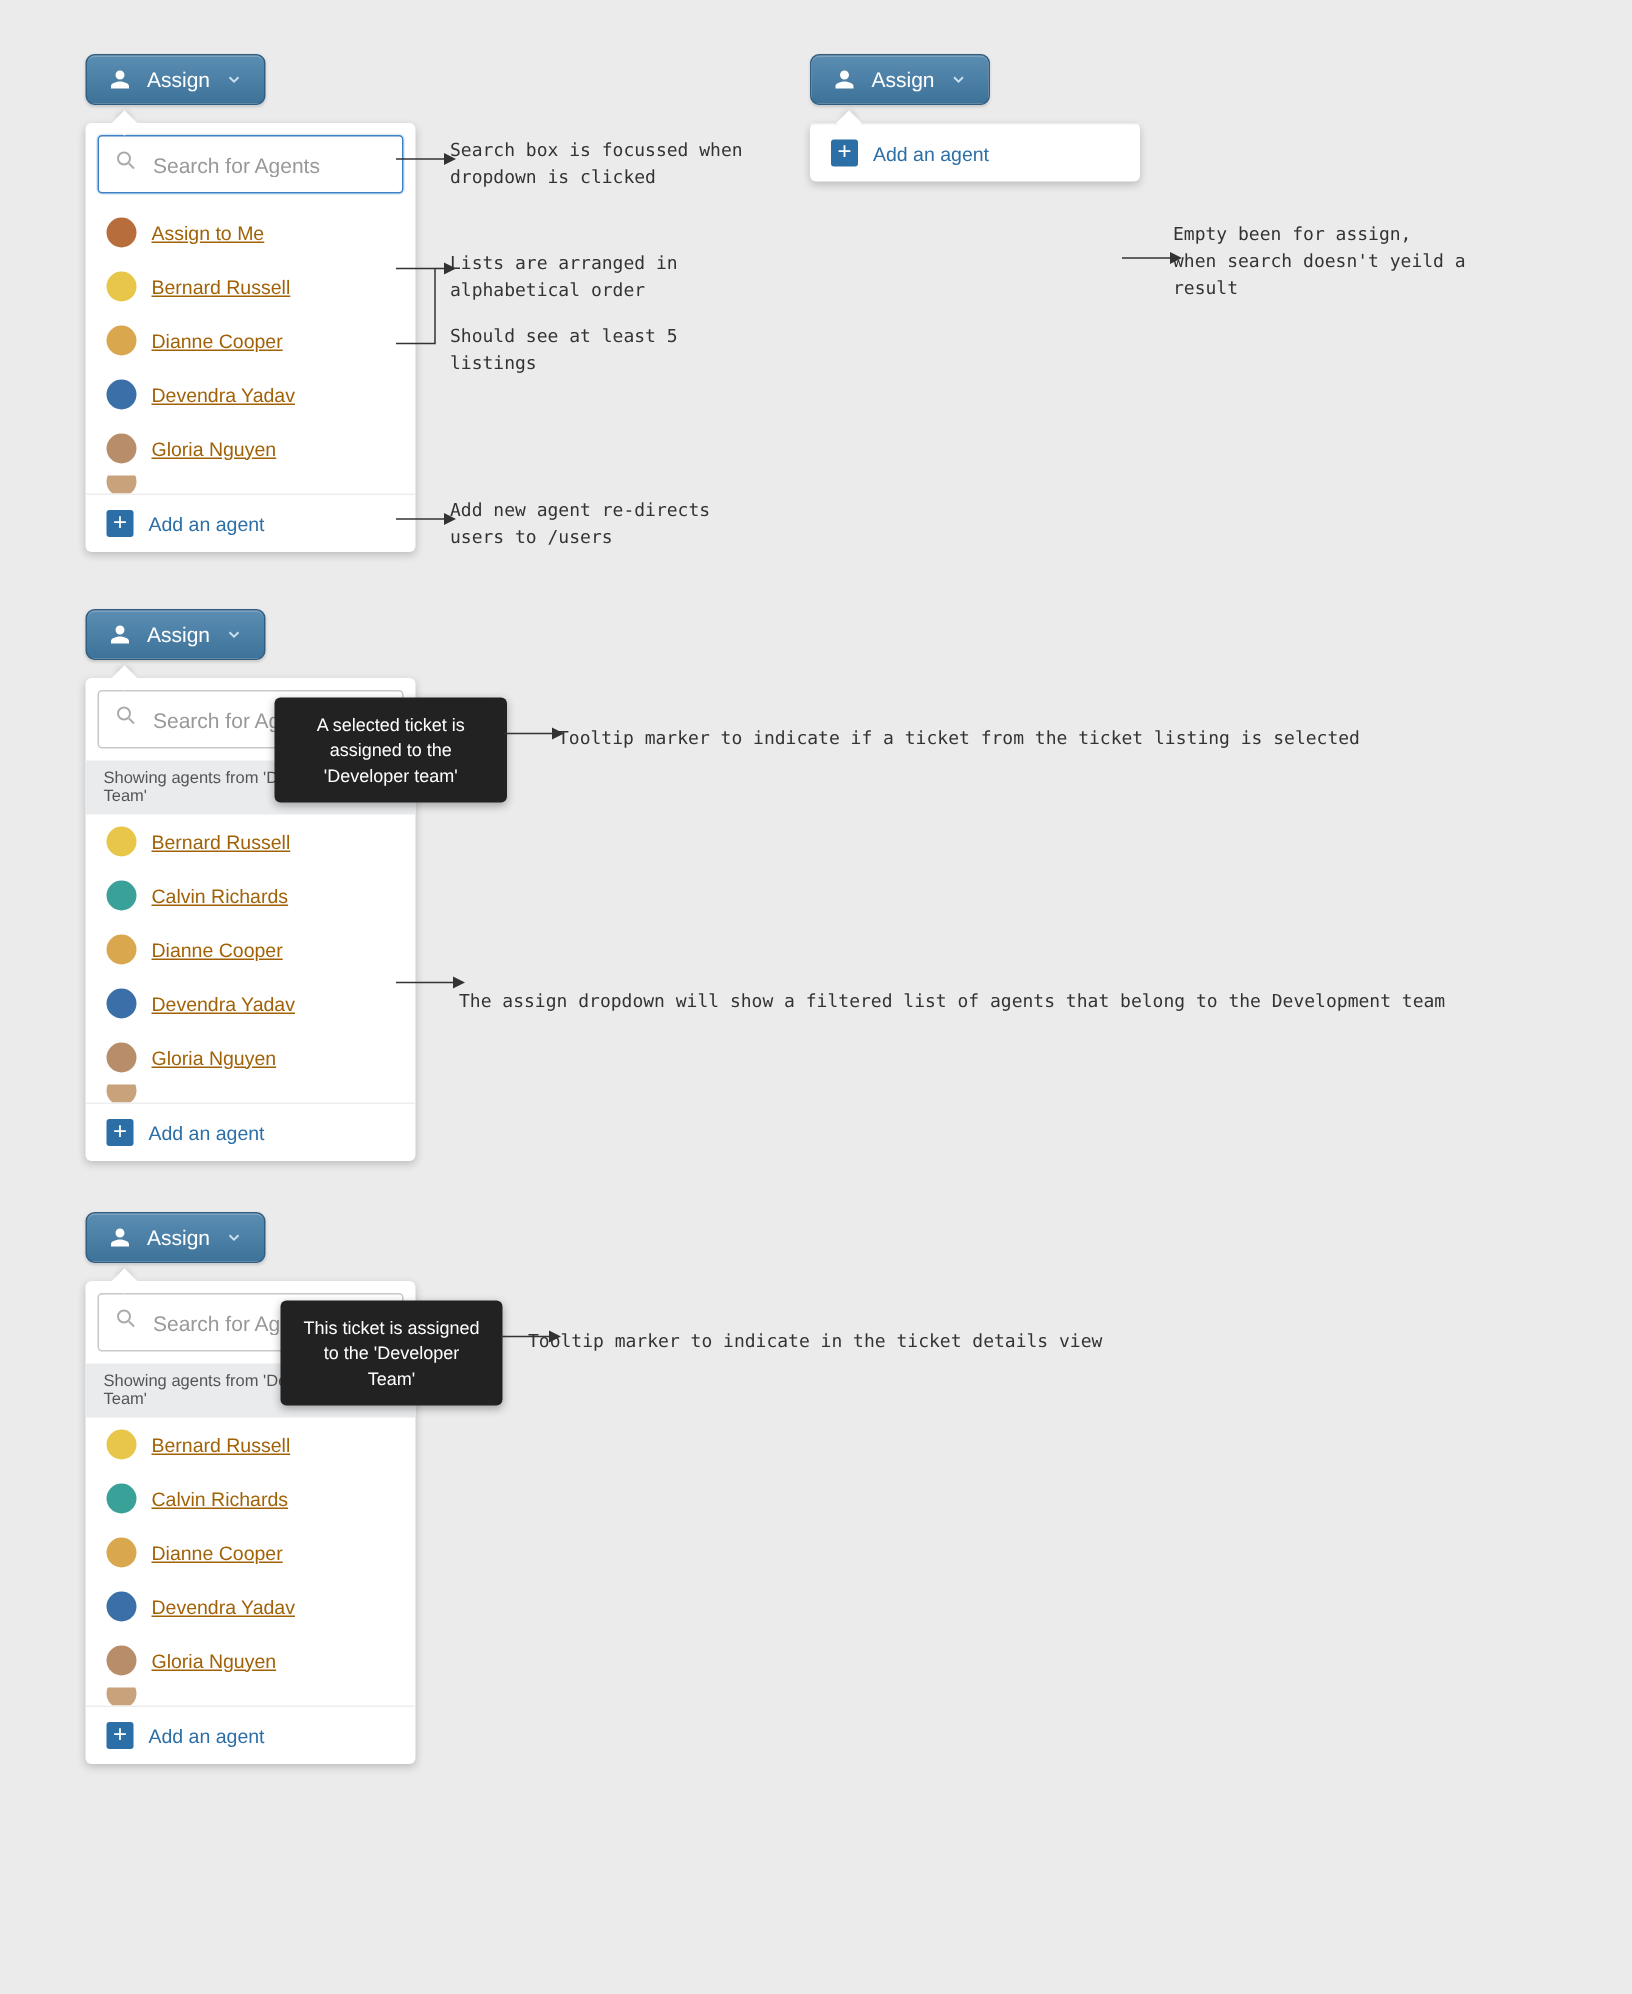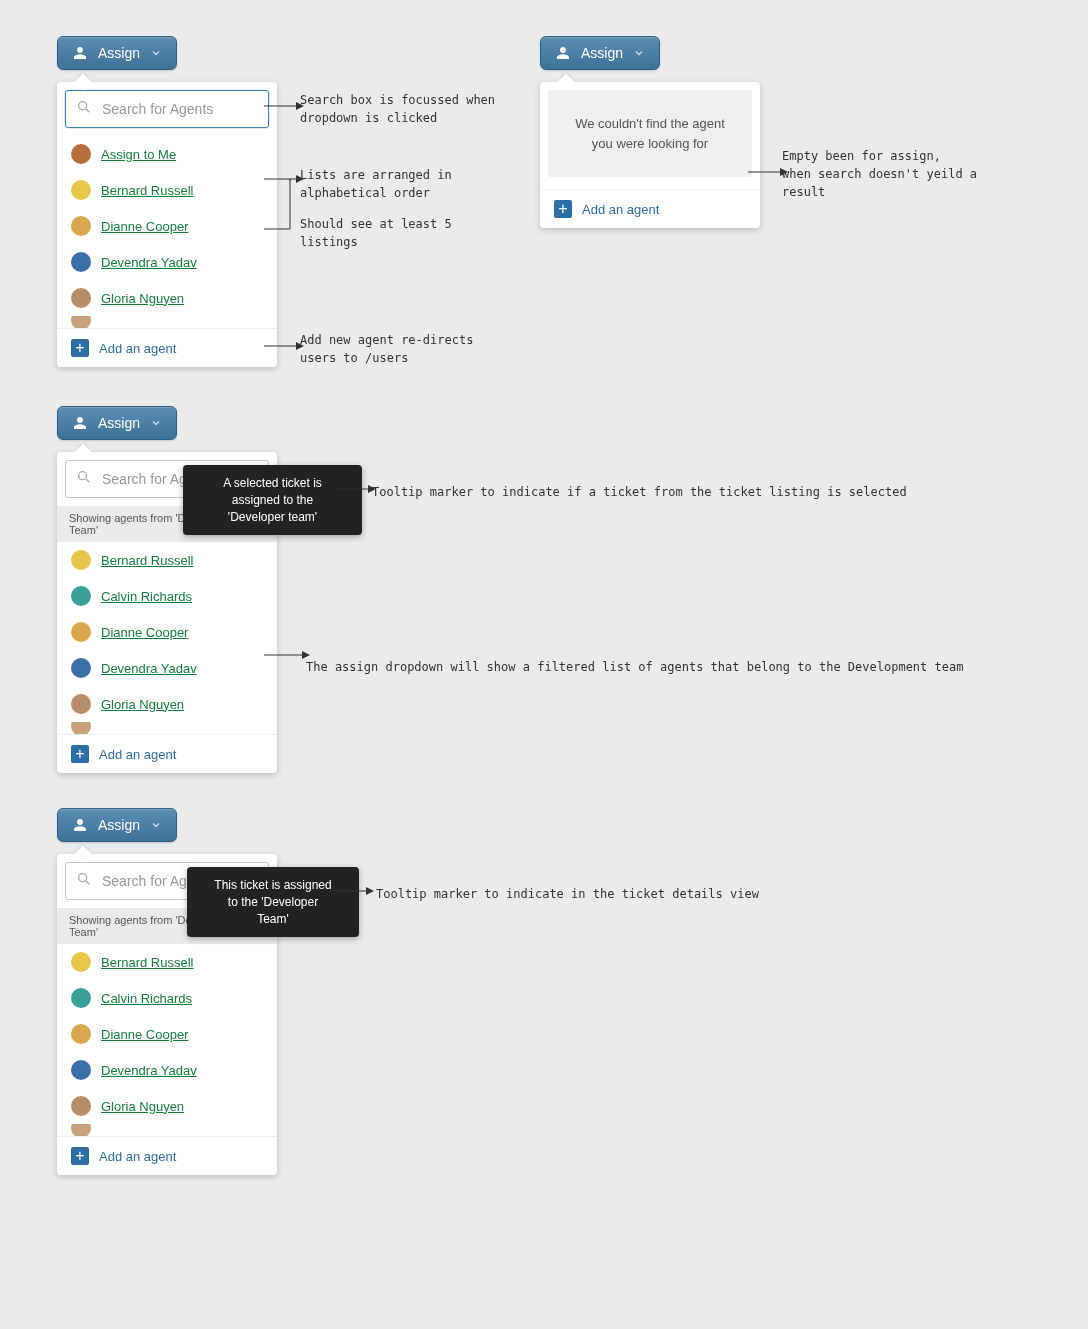--- a/index.html
+++ b/index.html
@@ -15,35 +15,35 @@
 .panel::before { content:""; position:absolute; top:-6px; left:20px; width:12px; height:12px; background:#fff; transform:rotate(45deg); box-shadow:-2px -2px 4px -2px rgba(0,0,0,0.2);}
 .panel .search-wrap { padding:8px; }
 .search-box { display:flex; align-items:center; gap:8px; border:1px solid #c8c8c8; border-radius:3px; padding:8px 10px; }
 .search-box.focus { border-color:#3b82c4; box-shadow:0 0 0 1px rgba(59,130,196,0.15);}
 .search-box input { border:none; outline:none; font-size:14px; color:#444; flex:1; background:transparent;}
 .search-box input::placeholder { color:#999; }
 .search-box .clear { cursor:pointer; color:#888; }
 
 .agent-list { max-height:200px; overflow:hidden; }
 .agent-item { display:flex; align-items:center; gap:10px; padding:8px 14px; cursor:pointer;}
-.agent-item a { color:#15803d; font-size:13px; text-decoration:underline;}
+.agent-item a { color:#a16207; font-size:13px; text-decoration:underline;}
 .avatar { width:20px; height:20px; border-radius:50%; display:inline-block;}
 .cutoff-row { height:12px; display:flex; align-items:flex-start; padding:0 14px; overflow:hidden;}
 .cutoff-row .avatar { margin-top:-6px;}
 
 .info-strip { background:#e9ebed; padding:6px 12px; font-size:11px; color:#555; display:flex; align-items:center; justify-content:space-between;}
 .info-icon { width:14px; height:14px; border-radius:50%; background:#aeb5bb; color:#fff; display:inline-flex; align-items:center; justify-content:center; font-size:10px; font-weight:bold; font-style:italic;}
 
 .footer-row { border-top:1px solid #eee; padding:10px 14px; display:flex; align-items:center; gap:10px; cursor:pointer;}
 .plus-box { width:18px; height:18px; background:#2c6fa6; border-radius:2px; color:#fff; display:inline-flex; align-items:center; justify-content:center; font-size:16px; line-height:1;}
 .footer-row a { color:#2c6fa6; font-size:13px; }
 
 .empty-box { margin:8px 8px 12px; background:#efefef; border-radius:3px; padding:24px 20px; text-align:center; font-size:13px; color:#555; line-height:1.5;}
 
-.tooltip { position:absolute; background:#222; color:#fff; font-size:12px; padding:10px 26px; border-radius:4px; text-align:center; line-height:1.4; box-shadow:0 2px 6px rgba(0,0,0,.3);}
+.tooltip { position:absolute; background:#222; color:#fff; font-size:12px; padding:10px 14px; border-radius:4px; text-align:center; line-height:1.4; box-shadow:0 2px 6px rgba(0,0,0,.3);}
 
 
 .arrow { position:absolute; pointer-events:none; }
 .arrow-line { stroke:#333; stroke-width:1; fill:none; }
 .arrow-head { fill:#333; }
 
 
 .abs { position:absolute; }
 </style>
 </head>
@@ -133,23 +133,20 @@
         </svg>
       </span>
     <span>Assign</span>
     <span>
         <svg width="12" height="12" viewBox="0 0 24 24">
           <path fill="none" stroke="#cfe1ee" stroke-width="2.5" d="M6 9l6 6 6-6"></path>
         </svg>
       </span>
   </button>
   <div class="panel" style="top:46px; left:0;">
-    <div class="empty-box">
-      <span>We couldn't find the agent</span><br><span>you were looking for</span>
-    </div>
     <div class="footer-row">
       <span class="plus-box">+</span>
       <a>Add an agent</a>
     </div>
   </div>
 </div>
 <svg class="arrow abs" style="left:748px; top:164px;" width="40" height="16">
     <line class="arrow-line" x1="0" y1="8" x2="32" y2="8"></line>
     <polygon class="arrow-head" points="32,4 40,8 32,12"></polygon>
   </svg>
@@ -284,13 +281,13 @@
       <span class="plus-box">+</span>
       <a>Add an agent</a>
     </div>
   </div>
 </div>
 <div class="tooltip abs" style="left:187px; top:867px; width:120px;"><span>This ticket is assigned to the 'Developer Team'</span></div>
 <svg class="arrow abs" style="left:334px; top:883px;" width="40" height="16">
     <line class="arrow-line" x1="0" y1="8" x2="32" y2="8"></line>
     <polygon class="arrow-head" points="32,4 40,8 32,12"></polygon>
   </svg>
-<div class="abs mono" style="left:376px; top:885px;text-align:right;"><span>Tooltip marker to indicate in the ticket details view</span></div>
+<div class="abs mono" style="left:352px; top:885px;text-align:right;"><span>Tooltip marker to indicate in the ticket details view</span></div>
 
 </body></html>

